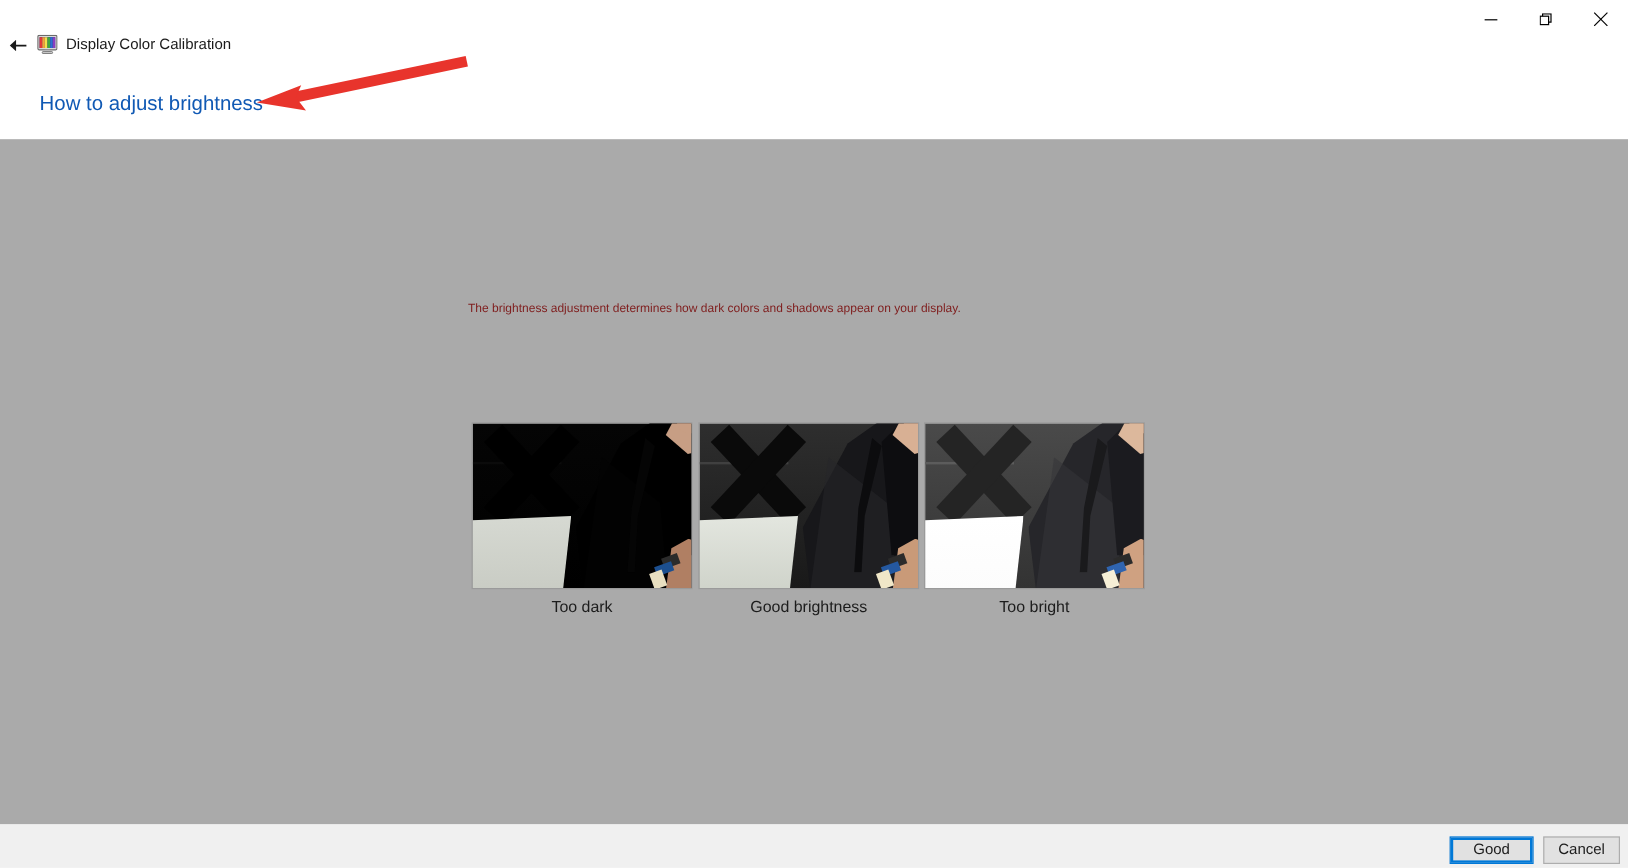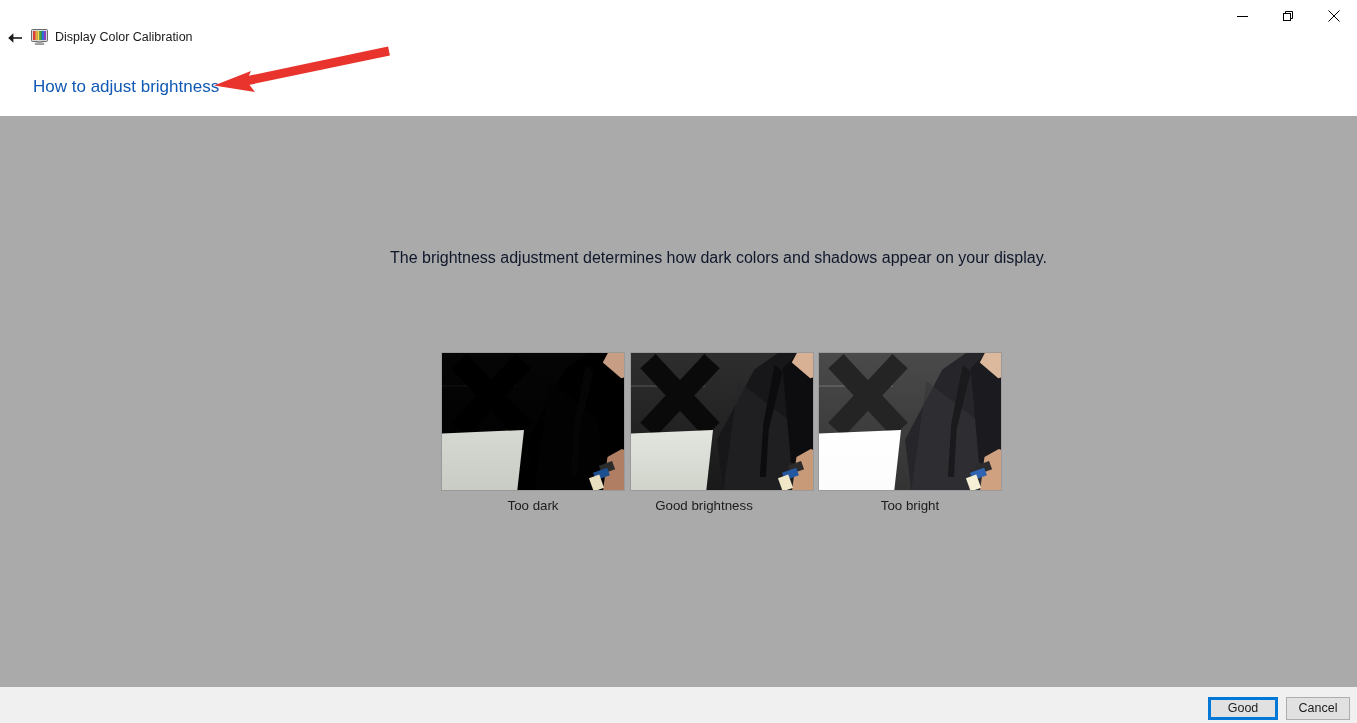--- a/index.html
+++ b/index.html
@@ -99,36 +99,35 @@
     position: absolute;
     left: 0;
     top: 116px;
     width: 1357px;
     height: 571px;
     background: #aaaaaa;
   }
 
   .body-text {
     position: absolute;
-    color: #0f172a;
-    font-size: 16px;
+    color: #7f1d1d;
+    font-size: 10px;
     line-height: 17px;
   }
   .para1 { left: 390px; top: 133px; width: 700px; }
   .para2 { left: 390px; top: 167px; width: 546px; }
   .para3 { left: 390px; top: 423px; width: 500px; }
 
   
   .samples {
     position: absolute;
     left: 393px;
     top: 236px;
     width: 565px;
     height: 140px;
-    margin-left: 48px;
   }
   .sample {
     position: absolute;
     top: 0;
     width: 184px;
     height: 139px;
     border: 1px solid #9a9a9a;
     overflow: hidden;
     box-sizing: border-box;
   }
@@ -275,21 +274,21 @@
   .sample-label {
     position: absolute;
     top: 145px;
     width: 184px;
     text-align: center;
     font-size: 13.3px;
     color: #1c1c1c;
     line-height: 17px;
   }
   .sample-label.l0 { left: 0px; }
-  .sample-label.l1 { left: 171px; }
+  .sample-label.l1 { left: 189px; }
   .sample-label.l2 { left: 377px; }
 
   
   .footer {
     position: absolute;
     left: 0;
     top: 687px;
     width: 1357px;
     height: 36px;
     background: #f0f0f0;

